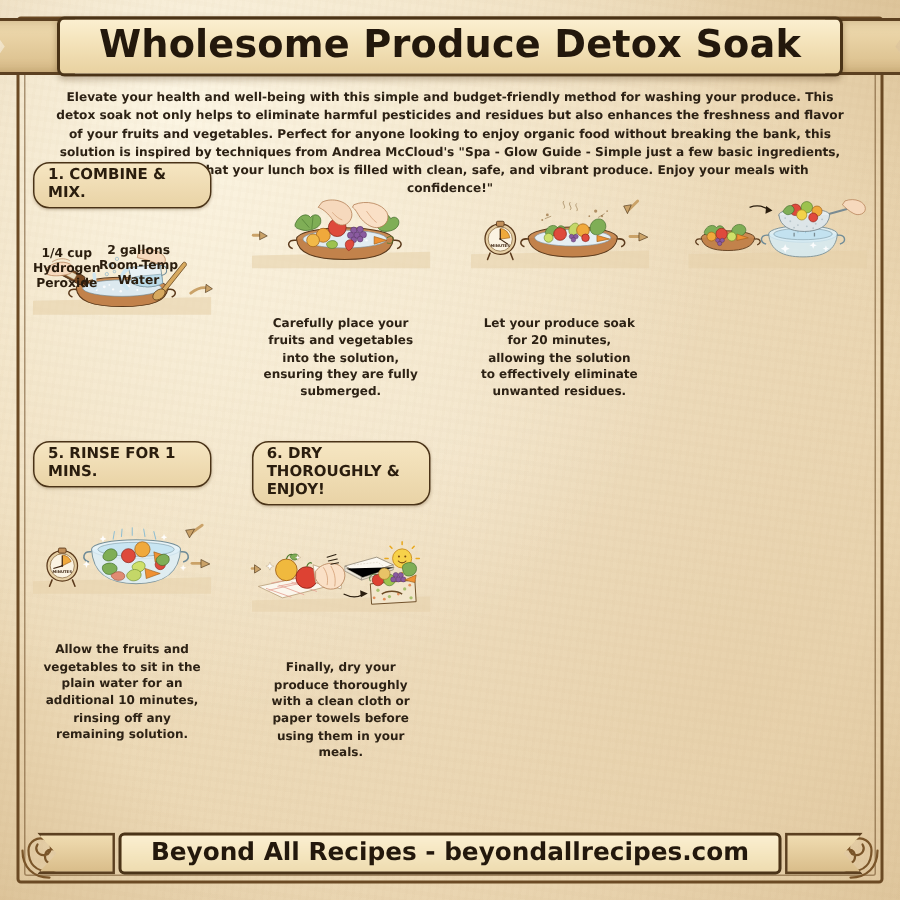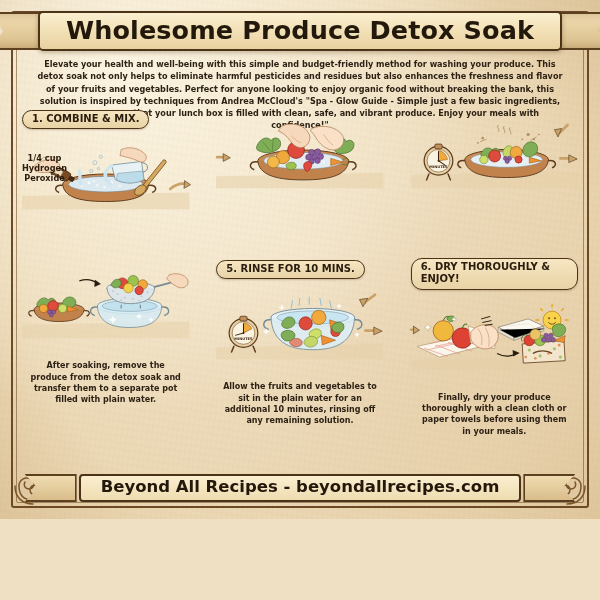--- a/index.html
+++ b/index.html
@@ -2,21 +2,21 @@
 <html><head>
 <meta charset="utf-8">
 <style>
   html,body{margin:0;padding:0;}
   body{
     width:600px;height:600px;overflow:hidden;
     font-family:"Liberation Sans", sans-serif;
     background:#efe0c4;
   }
   .page{
-    position:relative;width:600px;height:519px;
+    position:relative;width:600px;height:600px;
     background:
       radial-gradient(ellipse at 20% 12%, rgba(255,250,235,.85) 0%, rgba(255,250,235,0) 55%),
       radial-gradient(ellipse at 82% 78%, rgba(226,201,160,.55) 0%, rgba(226,201,160,0) 60%),
       radial-gradient(circle at 50% 50%, #f5e8cf 0%, #ecd9b6 70%, #ddc49a 100%);
     box-sizing:border-box;
   }
   .grain{
     position:absolute;inset:0;pointer-events:none;opacity:.35;
     background-image:
       repeating-linear-gradient(98deg, rgba(150,110,60,.05) 0 2px, rgba(0,0,0,0) 2px 5px),
@@ -60,21 +60,21 @@
 
   
   .intro{
     position:absolute;left:34px;right:34px;top:58px;
     text-align:center;font-size:8.1px;line-height:1.52;color:#2d2215;font-weight:bold;
     font-family:"DejaVu Sans", sans-serif;
   }
 
   
   .grid{position:absolute;left:22px;right:22px;top:108px;
-    display:grid;grid-template-columns:1fr 1fr 1fr;grid-template-rows:auto auto auto;
+    display:grid;grid-template-columns:1fr 1fr 1fr 1fr;grid-template-rows:auto auto auto;
     column-gap:12px;row-gap:2px;gap:27px;}
   .cell{position:relative;}
   .badge{
     display:inline-block;padding:2px 9px 3px;border:1.6px solid #4a3317;border-radius:11px;
     background:linear-gradient(180deg,#f6e6c2,#e9d3a6);
     font-size:10px;font-weight:bold;color:#2a1d0e;font-family:"DejaVu Sans",sans-serif;
     line-height:1.22;box-shadow:0 1px 2px rgba(90,60,25,.28);
   }
   .badge.two-line{white-space:pre-line;text-align:center;}
   .art{position:relative;height:108px;margin-top:-6px;}
@@ -208,20 +208,23 @@
 
             <g>
               <path d="M248 74 C258 66 268 64 276 66" fill="none" stroke="#caa268" stroke-width="4.5" stroke-linecap="round"></path>
               <path d="M272 60 L282 67 L271 73 Z" fill="#caa268" stroke="#4a3317" stroke-width="1"></path>
             </g>
           </svg>
         </div>
         <div class="note" style="left:0px;top:30px;">1/4 cup
 Hydrogen
 Peroxide</div>
+        <div class="note" style="right:22px;top:28px;">2 gallons
+Room-Temp
+Water</div>
       </div>
     </div>
 
     <div class="cell">
       <div class="art">
         <div class="ill">
           <svg viewBox="0 0 280 108">
             <path d="M0 88 L280 82 L280 108 L0 108 Z" fill="#e5cfa7" opacity=".55"></path>
 
             <g>
@@ -268,20 +271,21 @@
 
             <path d="M120 66 C128 62 136 66 134 72 C132 78 122 78 119 74 C116 70 117 68 120 66 Z" fill="#9dc24e" stroke="#4e7a2c" stroke-width="1"></path>
 
             <path d="M110 4 C126 -4 150 2 156 18 C160 28 152 40 142 40 C134 40 128 34 124 28 C118 20 110 14 104 12 Z" fill="#f6d9bd" stroke="#b07a50" stroke-width="1.2"></path>
             <path d="M160 8 C180 0 204 6 212 20 C218 32 208 44 196 44 C186 44 176 36 170 28 C166 22 162 14 158 12 Z" fill="#fae0c6" stroke="#b07a50" stroke-width="1.2"></path>
             <path d="M126 20 C132 26 136 30 142 32" fill="none" stroke="#c98f62" stroke-width=".9"></path>
             <path d="M180 18 C186 26 190 32 196 36" fill="none" stroke="#c98f62" stroke-width=".9"></path>
           </svg>
         </div>
       </div>
+      <div class="cap">Carefully place your fruits and vegetables into the solution, ensuring they are fully submerged.</div>
     </div>
 
     <div class="cell">
       <div class="art">
         <div class="ill">
           <svg viewBox="0 0 280 108">
             <path d="M0 86 L280 80 L280 108 L0 108 Z" fill="#e5cfa7" opacity=".5"></path>
 
             <g>
               <path d="M262 2 C256 8 252 12 248 16" fill="none" stroke="#caa268" stroke-width="4.5" stroke-linecap="round"></path>
@@ -338,20 +342,21 @@
                 <path d="M200 28 L210 22"></path>
             </g>
 
             <g>
               <path d="M250 58 L268 58" fill="none" stroke="#caa268" stroke-width="4.5" stroke-linecap="round"></path>
               <path d="M264 52 L278 59 L264 65 Z" fill="#caa268" stroke="#4a3317" stroke-width="1"></path>
             </g>
           </svg>
         </div>
       </div>
+      <div class="cap">Let your produce soak for 20 minutes, allowing the solution to effectively eliminate unwanted residues.</div>
     </div>
 
     <div class="cell">
       <div class="art">
         <div class="ill">
           <svg viewBox="0 0 280 108">
             <path d="M0 86 L280 80 L280 108 L0 108 Z" fill="#e5cfa7" opacity=".5"></path>
 
             <g>
               <path d="M96 12 C108 8 118 10 126 16" fill="none" stroke="#2a1d0e" stroke-width="2"></path>
@@ -412,25 +417,24 @@
               <circle cx="202" cy="18" r="8" fill="#f0a93c" stroke="#9c5e18" stroke-width="1"></circle>
               <circle cx="178" cy="24" r="8" fill="#f2d24a" stroke="#9c8218" stroke-width="1"></circle>
               <circle cx="196" cy="28" r="7" fill="#e04a3e" stroke="#8a2217" stroke-width="1"></circle>
               <path d="M150 16 C156 6 166 8 166 16 C166 22 156 26 152 22 C148 20 148 18 150 16 Z" fill="#7fae56" stroke="#3f6a2a" stroke-width="1"></path>
             </g>
 
             <path d="M246 2 C262 -4 278 4 278 14 C278 22 268 26 260 22 C252 18 246 12 242 8 Z" fill="#f6d9bd" stroke="#b07a50" stroke-width="1.1"></path>
           </svg>
         </div>
       </div>
-      <div class="cap">After soaking, remove the produce from the detox soak and transfer them to a separate pot filled with plain water.</div>
     </div>
 
     <div class="cell">
-      <div class="badge">5. RINSE FOR 10 MINS.</div>
+      <div class="badge">5. RINSE FOR 1 MINS.</div>
       <div class="art">
         <div class="ill">
           <svg viewBox="0 0 280 108">
             <path d="M0 88 L280 82 L280 108 L0 108 Z" fill="#e5cfa7" opacity=".5"></path>
 
             <g>
               <path d="M266 0 C258 6 252 10 248 14" fill="none" stroke="#caa268" stroke-width="4.5" stroke-linecap="round"></path>
               <path d="M254 6 L246 20 L240 8 Z" fill="#caa268" stroke="#4a3317" stroke-width="1"></path>
             </g>
 

